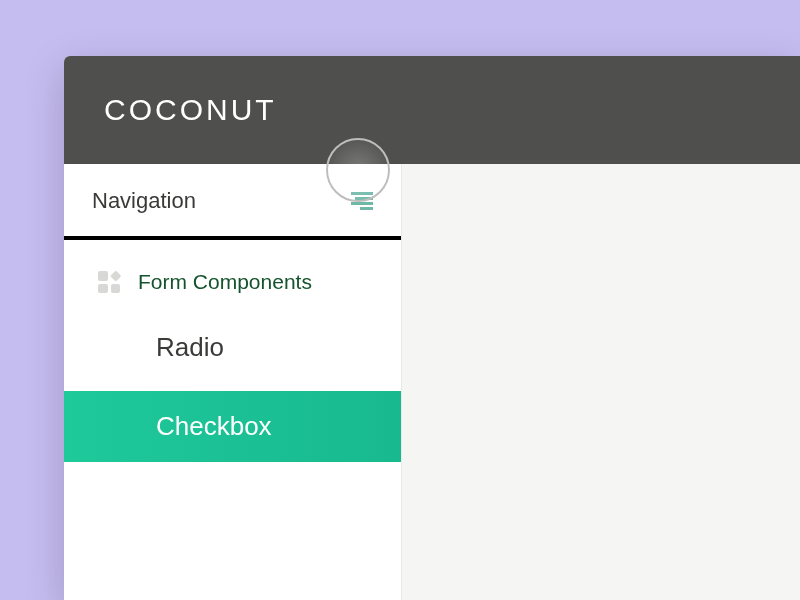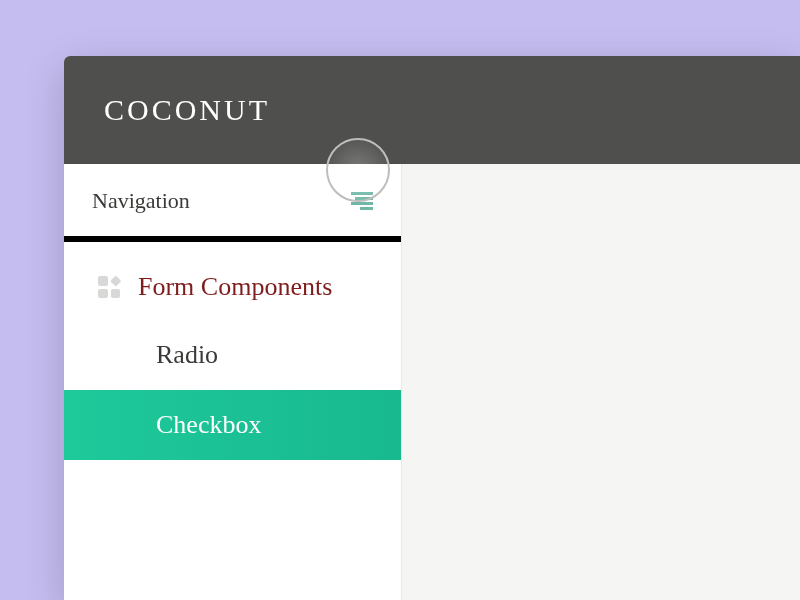--- a/index.html
+++ b/index.html
@@ -1,19 +1,18 @@
 <!DOCTYPE html>
 <html><head>
   <meta charset="utf-8">
   <style>
     * {
       margin: 0;
       padding: 0;
       box-sizing: border-box;
-      font-family: Liberation Serif, serif;
     }
     body {
       width: 800px;
       height: 600px;
       background: #c5bcf0;
       font-family: -apple-system, BlinkMacSystemFont, "Segoe UI", Helvetica, Arial, sans-serif;
       overflow: hidden;
       position: relative;
     }
     .window {
@@ -48,21 +47,21 @@
       width: 338px;
       background: #ffffff;
       border-right: 1px solid #e8e8e6;
       box-shadow: 2px 0 6px rgba(0,0,0,0.04);
     }
     .sidebar-header {
       display: flex;
       align-items: center;
       justify-content: space-between;
       padding: 24px 28px 22px 28px;
-      border-bottom: 6px solid #000000;
+      border-bottom: 4px solid #000000;
     }
     .sidebar-title {
       font-size: 22px;
       color: #3a3a38;
       font-weight: 400;
     }
     .collapse-icon {
       width: 22px;
       height: 18px;
       display: flex;
@@ -93,34 +92,35 @@
       margin-right: 18px;
     }
     .section-icon .sq {
       background: #d8d8d6;
       border-radius: 2px;
     }
     .section-icon .sq.rot {
       transform: rotate(45deg) scale(0.8);
     }
     .section-label {
-      font-size: 26px;
-      color: #7f1d1d;
+      font-size: 21px;
+      color: #14532d;
       font-weight: 400;
     }
     .nav-item {
       padding: 20px 20px 20px 92px;
       font-size: 26px;
       color: #3a3a38;
       cursor: pointer;
       font-weight: 400;
     }
     .nav-item.active {
       background: linear-gradient(90deg, #1ec99a 0%, #18b98f 100%);
       color: #ffffff;
+      margin-top: 8px;
     }
     .content {
       flex: 1;
       background: #f5f5f3;
     }
     .cursor-indicator {
       position: absolute;
       top: 138px;
       left: 326px;
       width: 64px;

